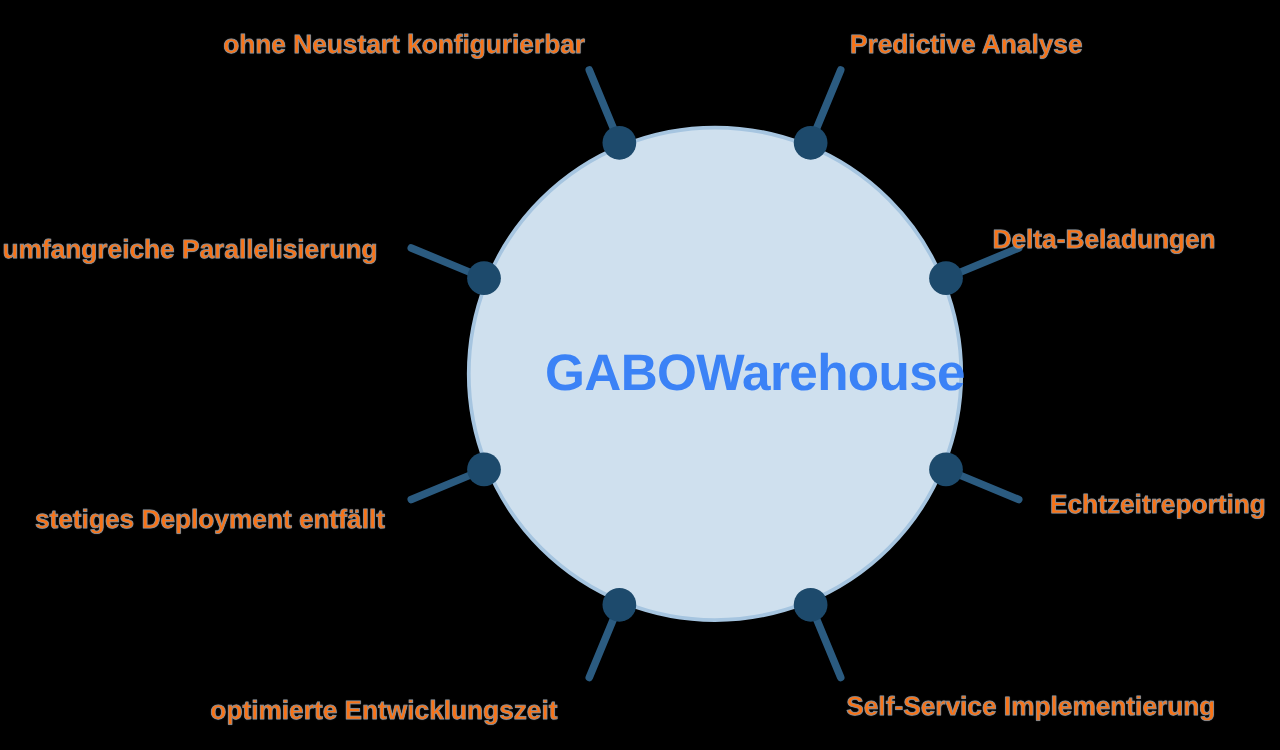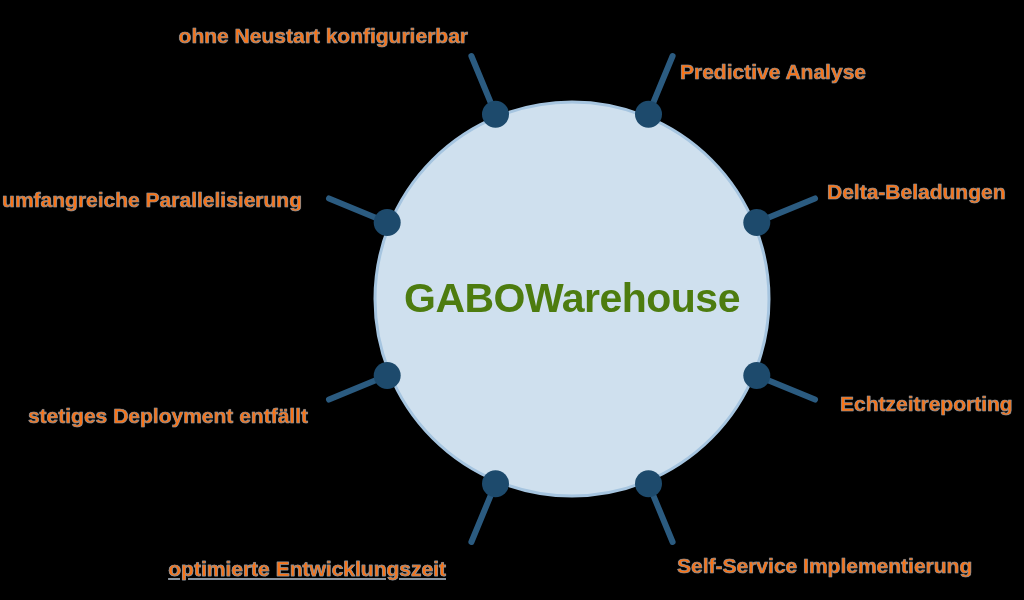--- a/index.html
+++ b/index.html
@@ -10,42 +10,42 @@
     overflow:hidden;
     font-family:"Liberation Sans","DejaVu Sans",sans-serif;
   }
   .stage svg{position:absolute;left:0;top:0;}
   .hub-circle{fill:#cfe0ee;stroke:#a6c5e0;stroke-width:3;}
   .spoke{stroke:#2b5b80;stroke-width:6;stroke-linecap:round;}
   .dot{fill:#1d4a6c;}
   .hub-title{
     position:absolute;
     left:372px;top:275px;width:400px;
-    text-align:center;
+    text-align:right;
     font-size:41px;
     font-weight:700;
     letter-spacing:-0.5px;
-    color:#4d7c0f;
+    color:#3b82f6;
   }
   .label{
     position:absolute;
     font-size:21px;
     font-weight:700;
     color:#f97316;
     white-space:nowrap;
     -webkit-text-stroke:0.6px #8a949e;
     text-shadow:0 0 1px rgba(170,178,186,0.85);
   }
   .l-top-left      {right:556px; top:24px;  text-align:right;}
-  .l-top-right     {left:680px;  top:24px;margin-top:36px;}
+  .l-top-right     {left:680px;  top:24px;}
   .l-left-upper    {right:722px; top:188px; text-align:right;margin-left:16px;}
-  .l-right-upper   {left:794px;  top:180px;margin-left:33px;}
+  .l-right-upper   {left:794px;  top:180px;}
   .l-left-lower    {right:716px; top:404px; text-align:right;}
   .l-right-lower   {left:840px;  top:392px;}
-  .l-bottom-left   {right:578px; top:557px; text-align:center;text-decoration:underline;}
+  .l-bottom-left   {right:578px; top:557px; text-align:center;}
   .l-bottom-right  {left:677px;  top:554px;}
 </style>
 </head>
 <body>
 
 <div class="stage">
 
   <svg width="1024" height="600" viewBox="0 0 1024 600">
     <circle class="hub-circle" cx="572" cy="299" r="197"></circle>
 

